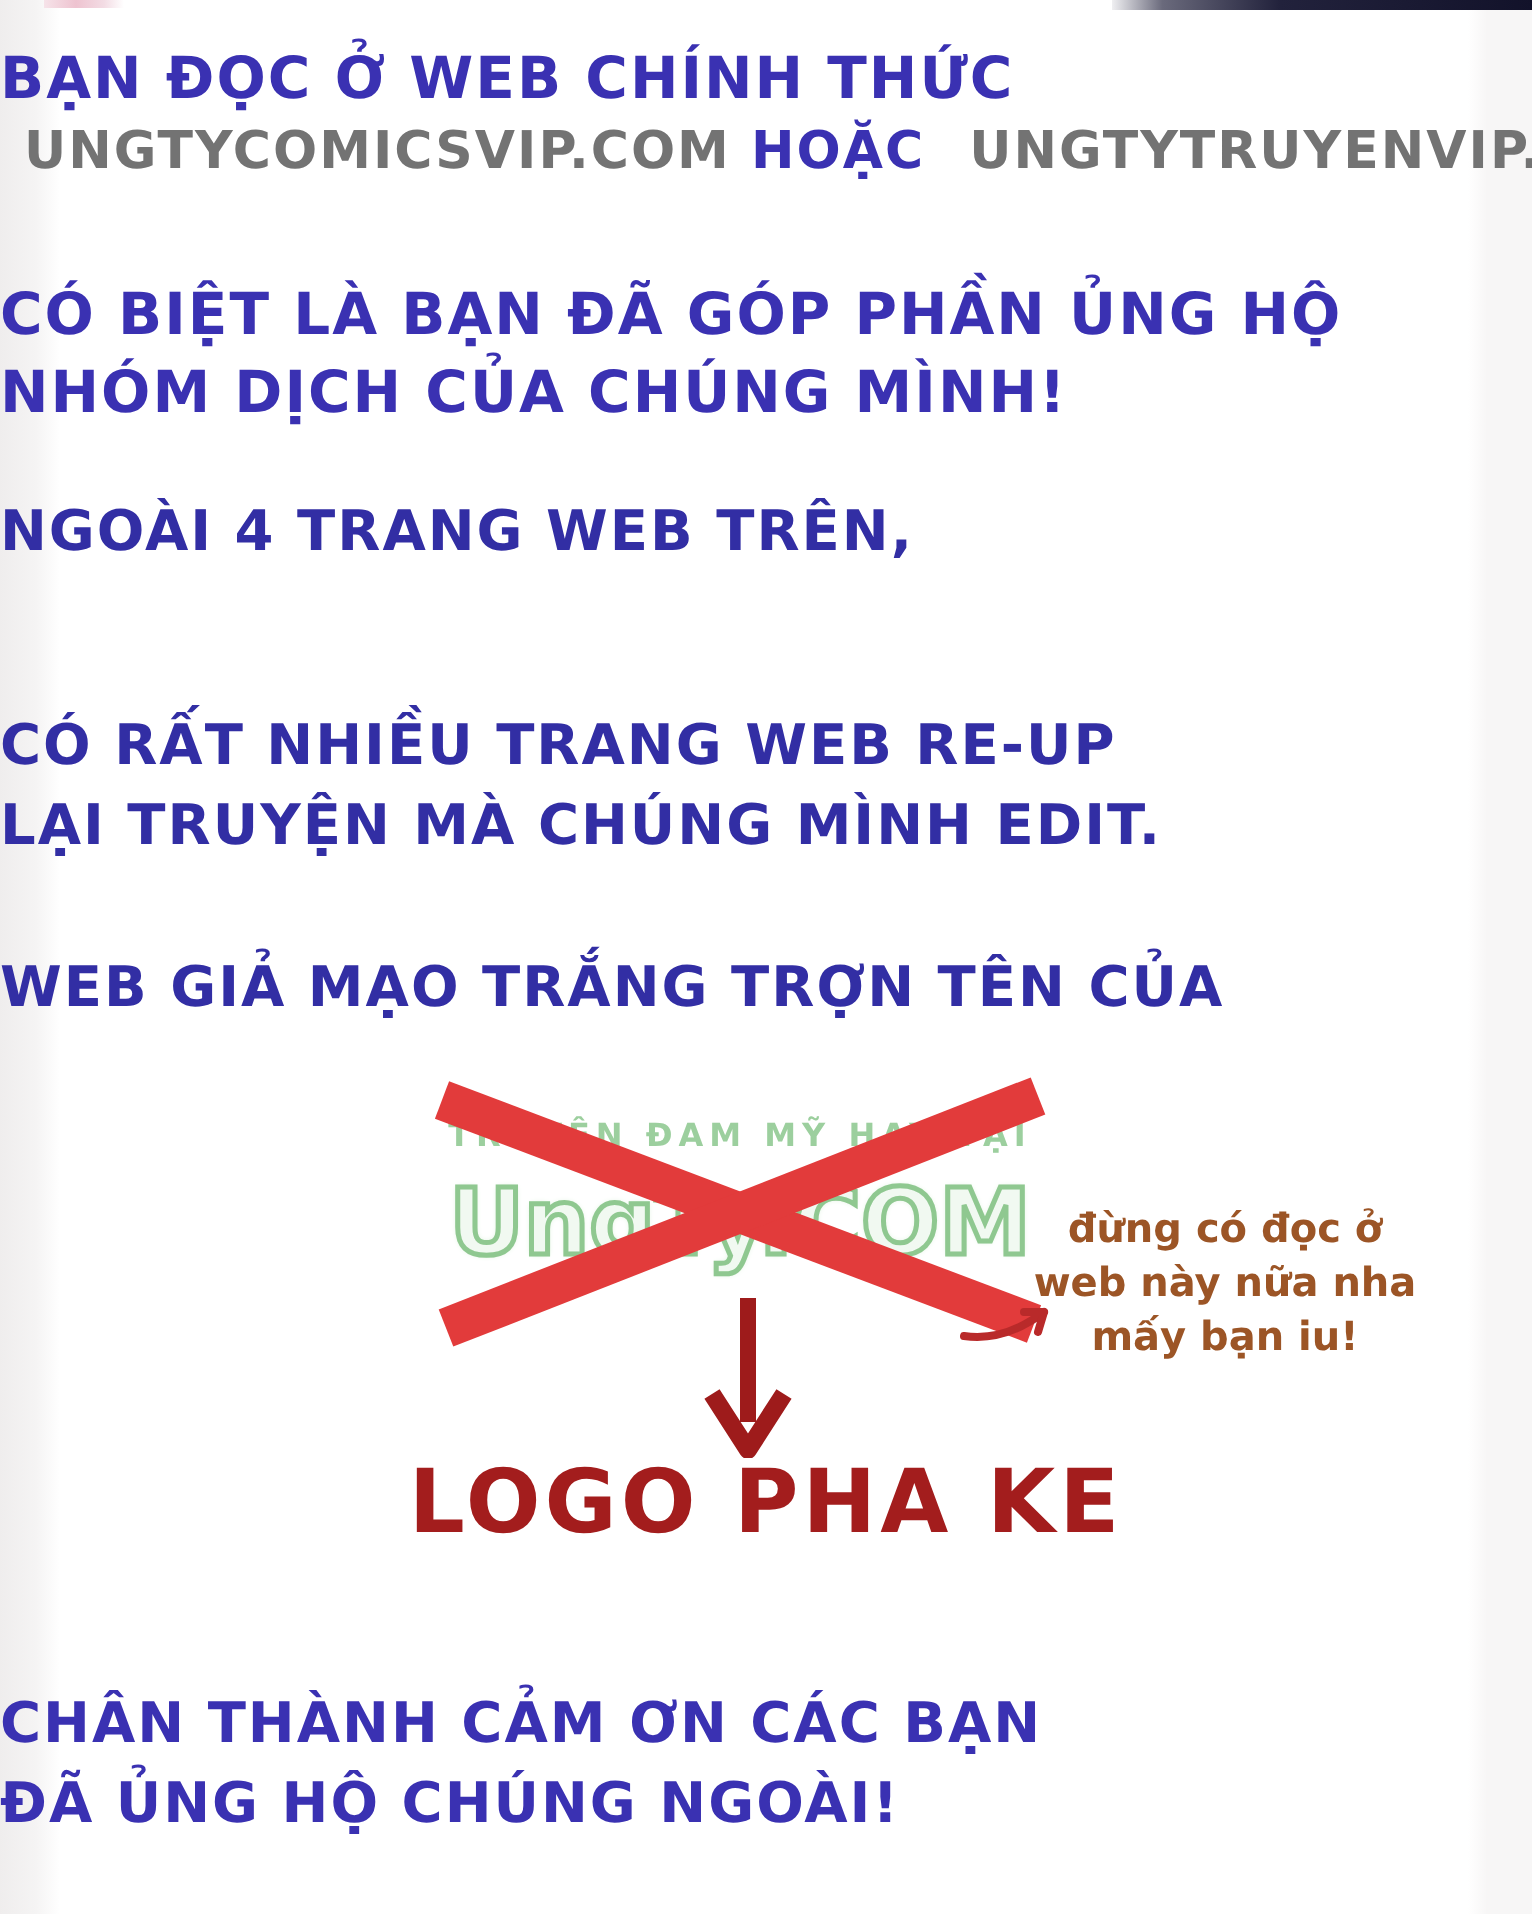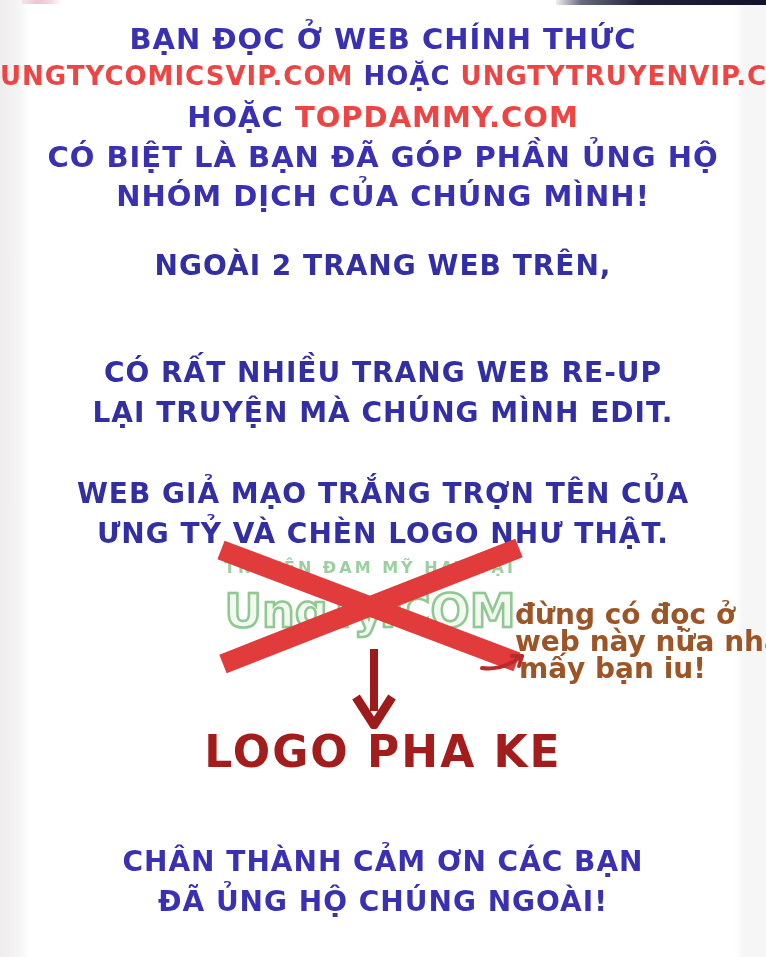--- a/index.html
+++ b/index.html
@@ -14,28 +14,28 @@
   
   .edge-left{position:absolute;left:0;top:0;bottom:0;width:30px;
     background:linear-gradient(to right,#efeded,#f5f4f4 60%,#ffffff);}
   .edge-right{position:absolute;right:0;top:0;bottom:0;width:32px;
     background:linear-gradient(to left,#f7f6f6,#f7f6f6 70%,#ffffff);}
   .top-dark-bar{position:absolute;top:0;left:556px;right:0;height:5px;
     background:linear-gradient(to right,rgba(150,150,165,0.15),#6a6a7c 12%,#22223c 40%,#12122a);}
   .top-pink-mark{position:absolute;top:0;left:22px;width:40px;height:4px;
     background:linear-gradient(to right,#f6e3e9,#eec3d0 40%,#f3dce4 75%,rgba(255,255,255,0));}
 
-  .line{position:absolute;left:0;width:100%;text-align:center;white-space:nowrap;
+  .line{position:absolute;left:0;width:100%;text-align:left;white-space:nowrap;
     letter-spacing:1px;}
   .sz-h {font-size:29px;line-height:34px;}
   .sz-s {font-size:26px;line-height:32px;}
   .sz-b {font-size:28px;line-height:33px;}
   .blue  {color:#3a31b2;}
   .navy  {color:#322ea4;}
-  .red   {color:#ef4444;}
+  .red   {color:#737373;margin-left:12px;}
 
   .fake-site{
     position:relative;display:inline-block;color:#776418;
     text-decoration:line-through;
     -webkit-text-decoration-color:#e04545;
     text-decoration-color:#e04545;
     text-decoration-thickness:5px;
   }
   .fake-site::after{ 
     content:"";position:absolute;left:-6px;right:-14px;top:46%;height:5px;
@@ -48,21 +48,21 @@
   }
   .logo-big{
     position:absolute;top:580px;left:215px;width:310px;text-align:center;
     font-size:46px;line-height:62px;white-space:nowrap;
     color:#f1f9f1;
     -webkit-text-stroke:2.5px #8fc890;
     text-shadow:0 0 1px #a9d8aa,0 0 3px #cdeacd;
   }
   .note{
     position:absolute;top:601px;left:515px;width:195px;text-align:center;
-    font-size:28px;line-height:27px;color:#9c5526;white-space:nowrap;
+    font-size:20px;line-height:27px;color:#9c5526;white-space:nowrap;
   }
   .caption{
     position:absolute;top:726px;left:0;width:100%;text-align:center;
     font-size:44px;letter-spacing:2px;color:#a31d1d;white-space:nowrap;
   }
   svg{display:block;}
   .x-svg{position:absolute;left:205px;top:538px;}
   .down-arrow-svg{position:absolute;left:348px;top:645px;}
   .small-arrow-svg{position:absolute;left:478px;top:638px;}
 </style>
@@ -73,34 +73,32 @@
 
   <div class="edge-left"></div>
   <div class="edge-right"></div>
   <div class="top-dark-bar"></div>
   <div class="top-pink-mark"></div>
 
   <div class="line sz-h blue" style="top:22px">BẠN ĐỌC Ở WEB CHÍNH THỨC</div>
 
   <div class="line sz-s" style="top:60px"><span class="red">UNGTYCOMICSVIP.COM</span><span class="blue"> HOẶC </span><span class="red">UNGTYTRUYENVIP.COM</span></div>
 
-  <div class="line sz-h" style="top:100px"><span class="blue">HOẶC </span><span class="red">TOPDAMMY.COM</span></div>
 
   <div class="line sz-h blue" style="top:140px">CÓ BIỆT LÀ BẠN ĐÃ GÓP PHẦN ỦNG HỘ</div>
 
   <div class="line sz-h blue" style="top:179px">NHÓM DỊCH CỦA CHÚNG MÌNH!</div>
 
-  <div class="line sz-b navy" style="top:249px">NGOÀI 2 TRANG WEB TRÊN,</div>
+  <div class="line sz-b navy" style="top:249px">NGOÀI 4 TRANG WEB TRÊN,</div>
 
   <div class="line sz-b navy" style="top:356px">CÓ RẤT NHIỀU TRANG WEB RE-UP</div>
   <div class="line sz-b navy" style="top:396px">LẠI TRUYỆN MÀ CHÚNG MÌNH EDIT.</div>
 
 
   <div class="line sz-b navy" style="top:477px">WEB GIẢ MẠO TRẮNG TRỢN TÊN CỦA</div>
-  <div class="line sz-b navy" style="top:517px">ƯNG TỶ VÀ CHÈN LOGO NHƯ THẬT.</div>
 
   <div class="logo-tagline">TRUYỆN ĐAM MỸ HAY TẠI</div>
   <div class="logo-big">UngTy.COM</div>
 
   <svg class="x-svg" width="330" height="142" viewBox="0 0 330 142">
     <line x1="16" y1="12" x2="312" y2="124" stroke="#e23b3b" stroke-width="20"></line>
     <line x1="314" y1="10" x2="18" y2="126" stroke="#e23b3b" stroke-width="20"></line>
   </svg>
 
   <svg class="small-arrow-svg" width="60" height="36" viewBox="0 0 60 36">

